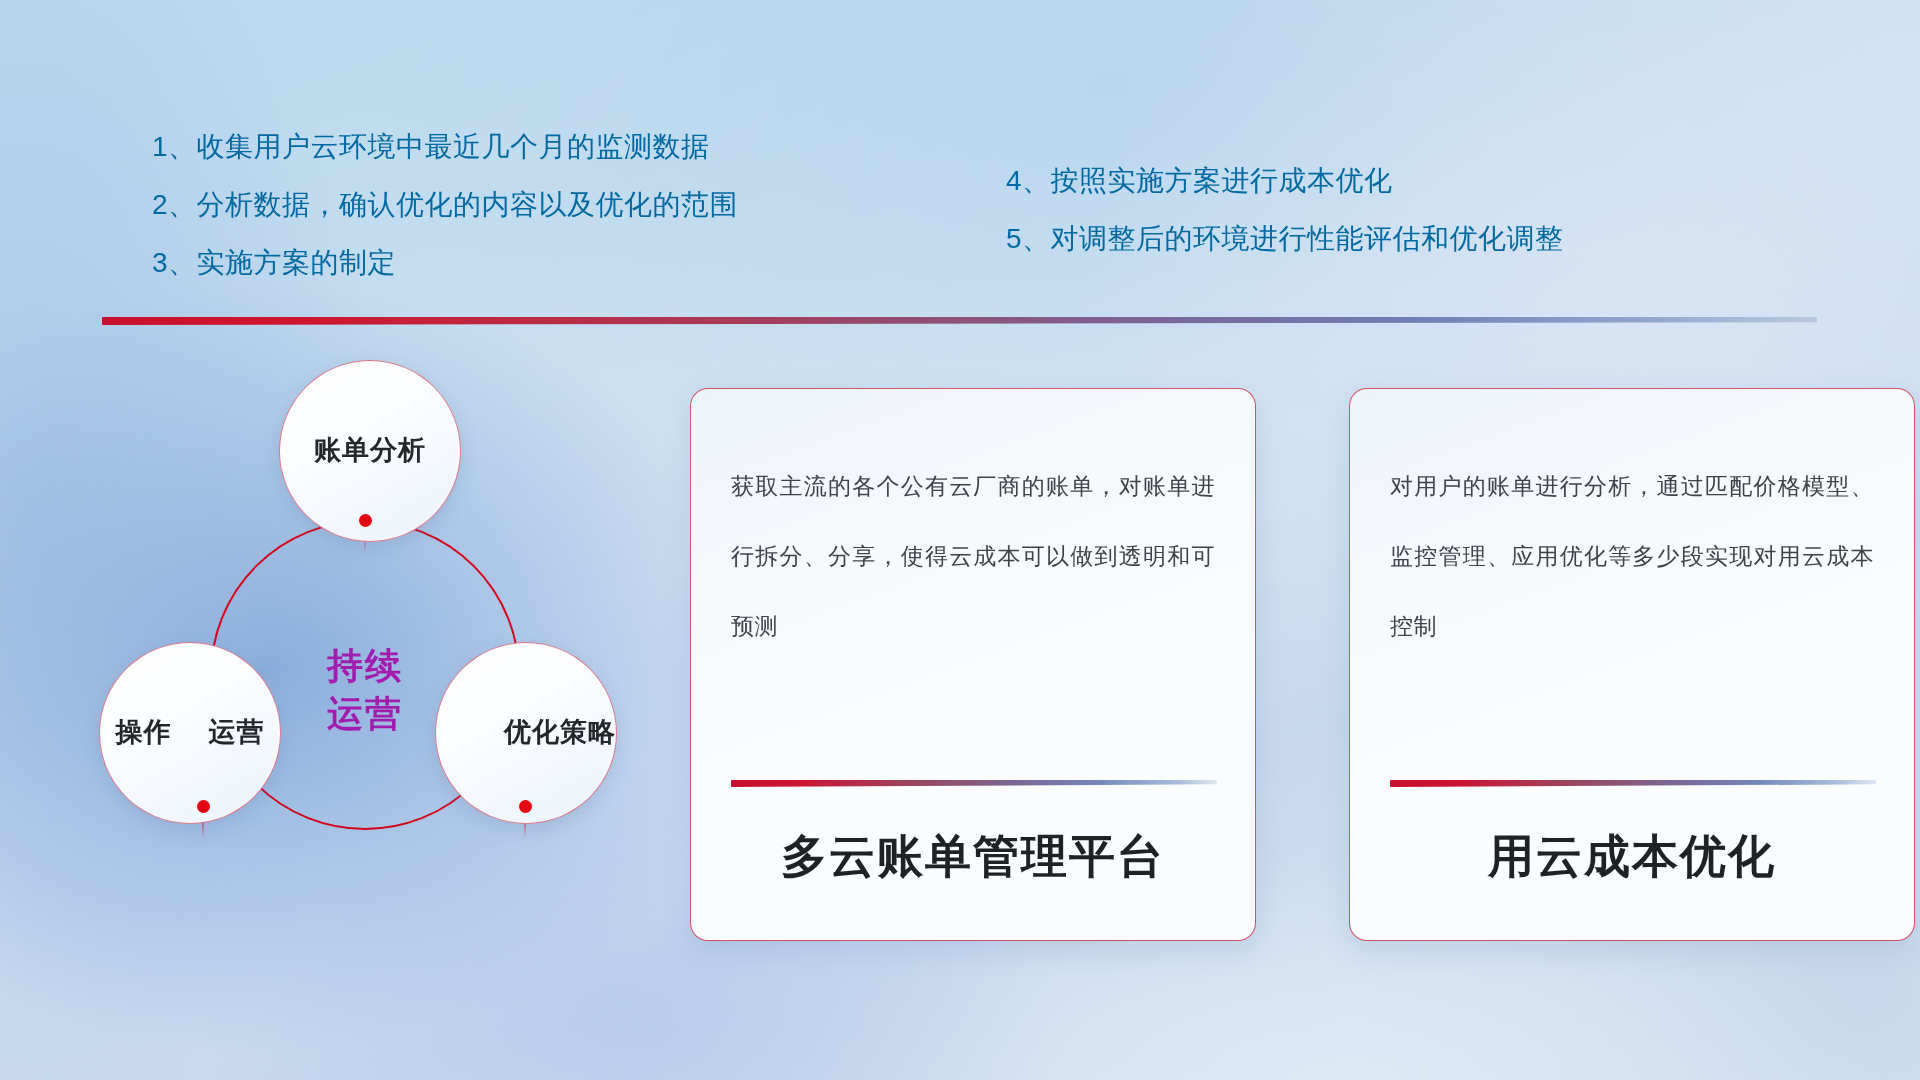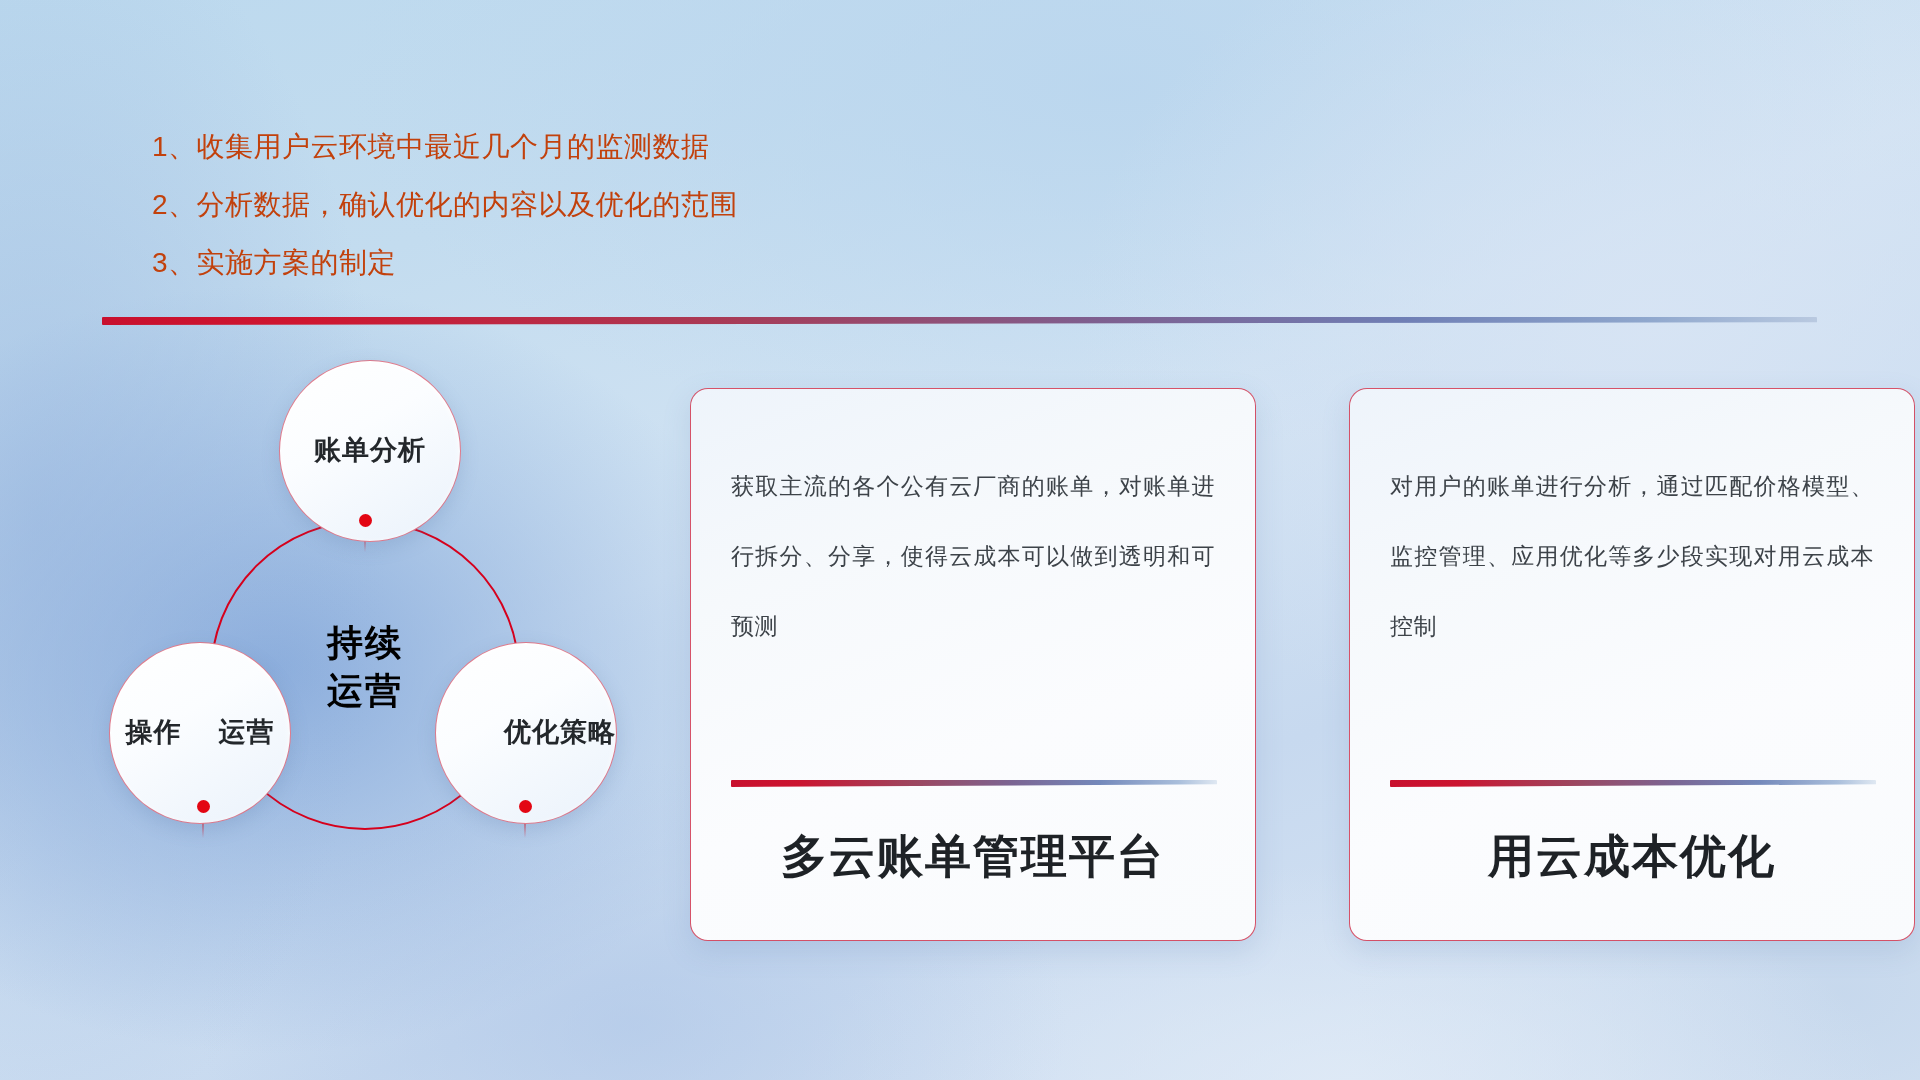--- a/index.html
+++ b/index.html
@@ -37,21 +37,21 @@
 
   
   #bullets {
     position: absolute;
     left: 0; top: 0; width: 1920px; height: 300px;
   }
   .bullet-col { position: absolute; }
   #col-left  { left: 152px; top: 118px; }
   #col-right { left: 1006px; top: 152px; }
   .bullet-line {
-    color: #c2410c;
+    color: #0369a1;
     font-size: 28px;
     line-height: 58px;
     white-space: nowrap;
     letter-spacing: 0.5px;
   }
 
   
   #main-divider {
     position: absolute;
     left: 102px; top: 317px;
@@ -76,44 +76,45 @@
     display: flex;
     align-items: center;
     justify-content: center;
     color: #23272b;
     font-size: 27px;
     font-weight: bold;
     line-height: 1.38;
     letter-spacing: 1px;
   }
   #bubble-top   { left: 184px; top: 0px;   width: 180px; height: 180px; }
-  #bubble-left  { left: 14px;  top: 282px; width: 180px; height: 180px; gap: 37px; }
+  #bubble-left  { left: 4px;  top: 282px; width: 180px; height: 180px; gap: 37px; }
   #bubble-right { left: 340px; top: 282px; width: 180px; height: 180px; justify-content: flex-end; }
 
   #ring {
     position: absolute;
     left: 115px; top: 160px;
     width: 310px; height: 310px;
     border-radius: 50%;
     border: 2.4px solid #d6001c;
     box-sizing: border-box;
   }
   #ring-center {
     position: absolute;
-    left: 115px; top: 152px;
+    left: 115px; top: 176px;
     width: 310px; height: 310px;
     display: flex;
     flex-direction: column;
     align-items: center;
     justify-content: center;
-    color: #000000;
+    color: #a21caf;
     font-size: 36px;
     font-weight: bold;
     line-height: 1.32;
     letter-spacing: 2px;
+    font-family: Liberation Serif, serif;
   }
   .ring-dot {
     position: absolute;
     width: 13px; height: 13px;
     border-radius: 50%;
     background: #e30613;
   }
   .ring-tail {
     position: absolute;
     width: 2px; height: 26px;
@@ -176,20 +177,24 @@
 
 <div id="bg"></div>
 <div id="bg-wash"></div>
 
 <div id="bullets">
   <div class="bullet-col" id="col-left">
     <div class="bullet-line">1、收集用户云环境中最近几个月的监测数据</div>
     <div class="bullet-line">2、分析数据，确认优化的内容以及优化的范围</div>
     <div class="bullet-line">3、实施方案的制定</div>
   </div>
+  <div class="bullet-col" id="col-right">
+    <div class="bullet-line">4、按照实施方案进行成本优化</div>
+    <div class="bullet-line">5、对调整后的环境进行性能评估和优化调整</div>
+  </div>
 </div>
 
 <div id="main-divider"></div>
 
 <div id="venn">
   <div id="ring"></div>
 
   <div class="ring-tail" id="tail-top"></div>
   <div class="ring-tail" id="tail-left"></div>
   <div class="ring-tail" id="tail-right"></div>

